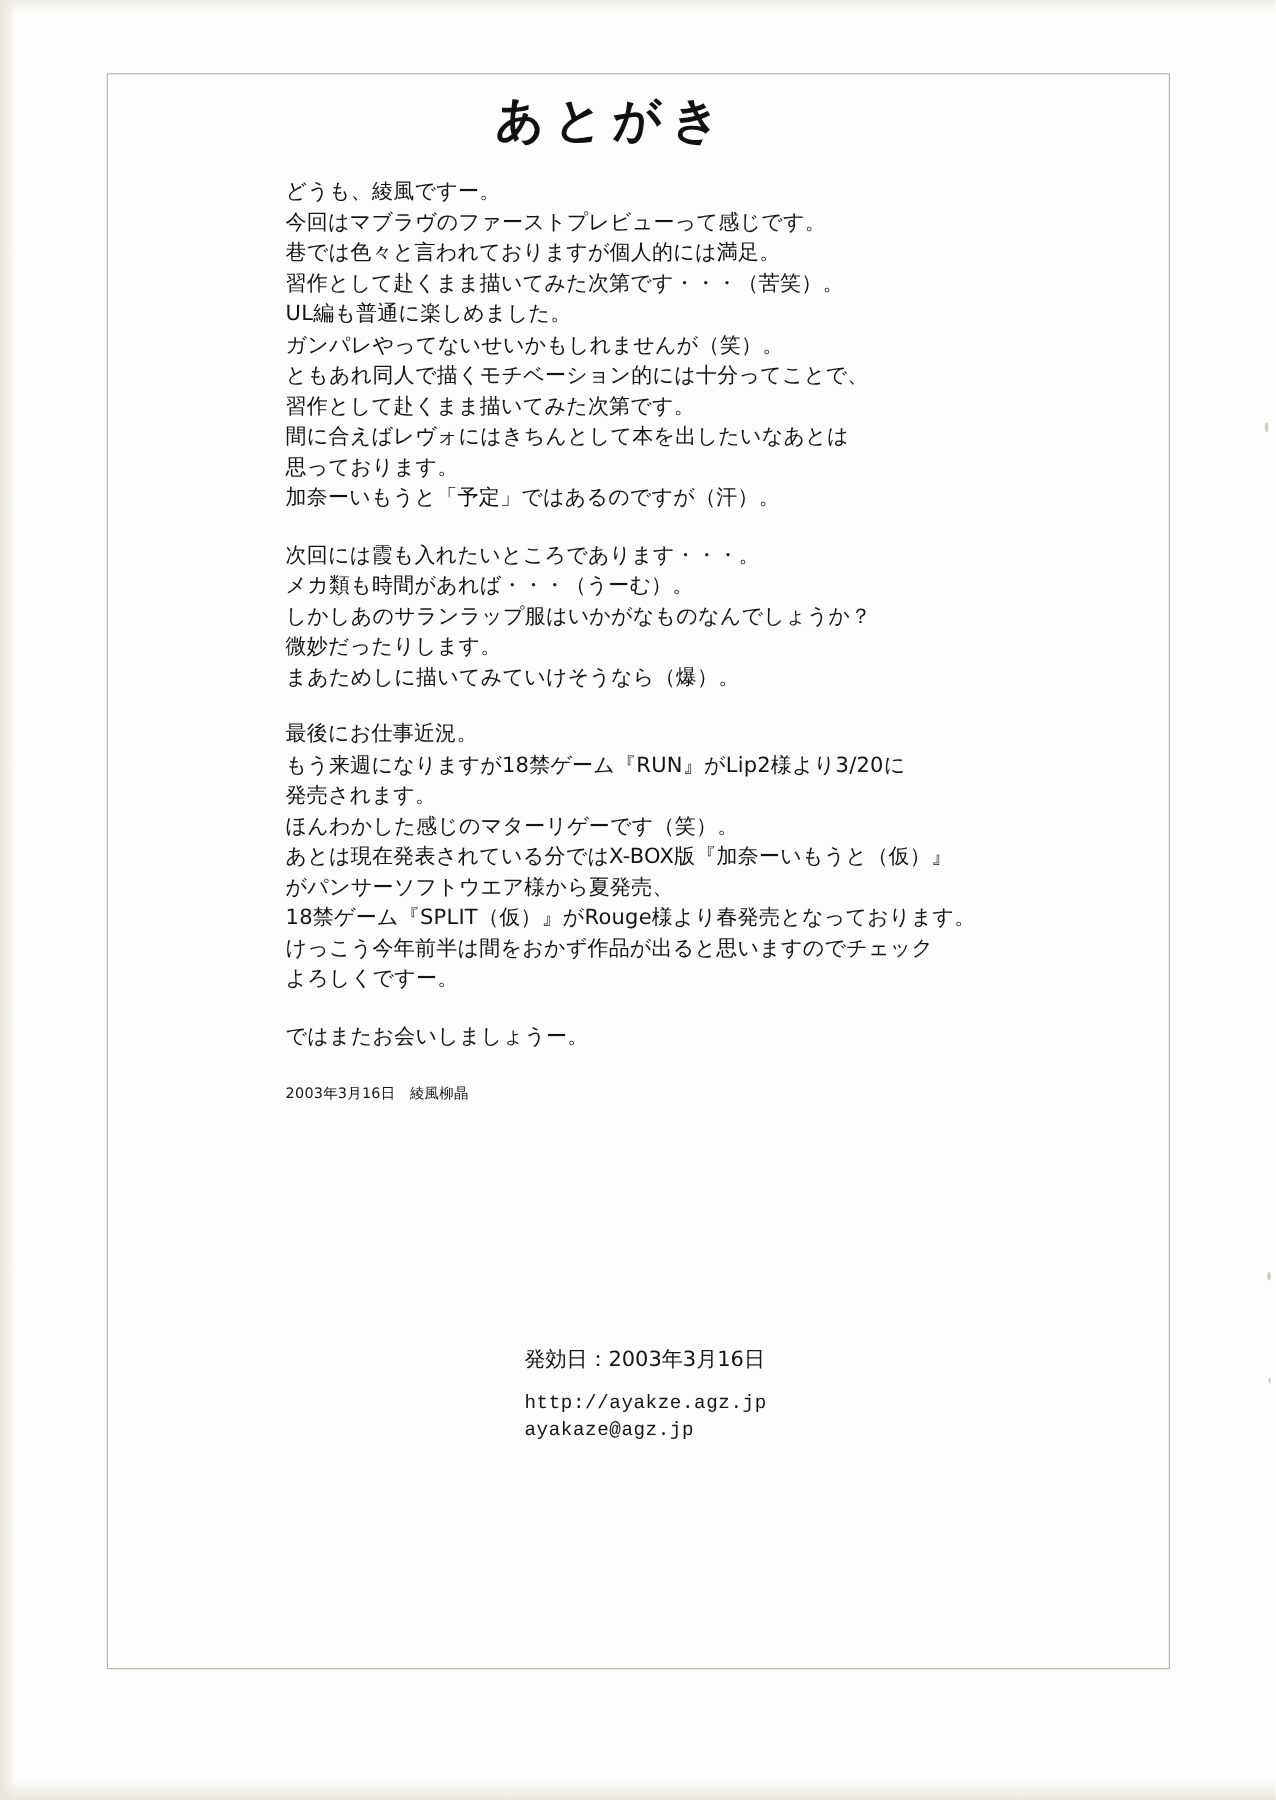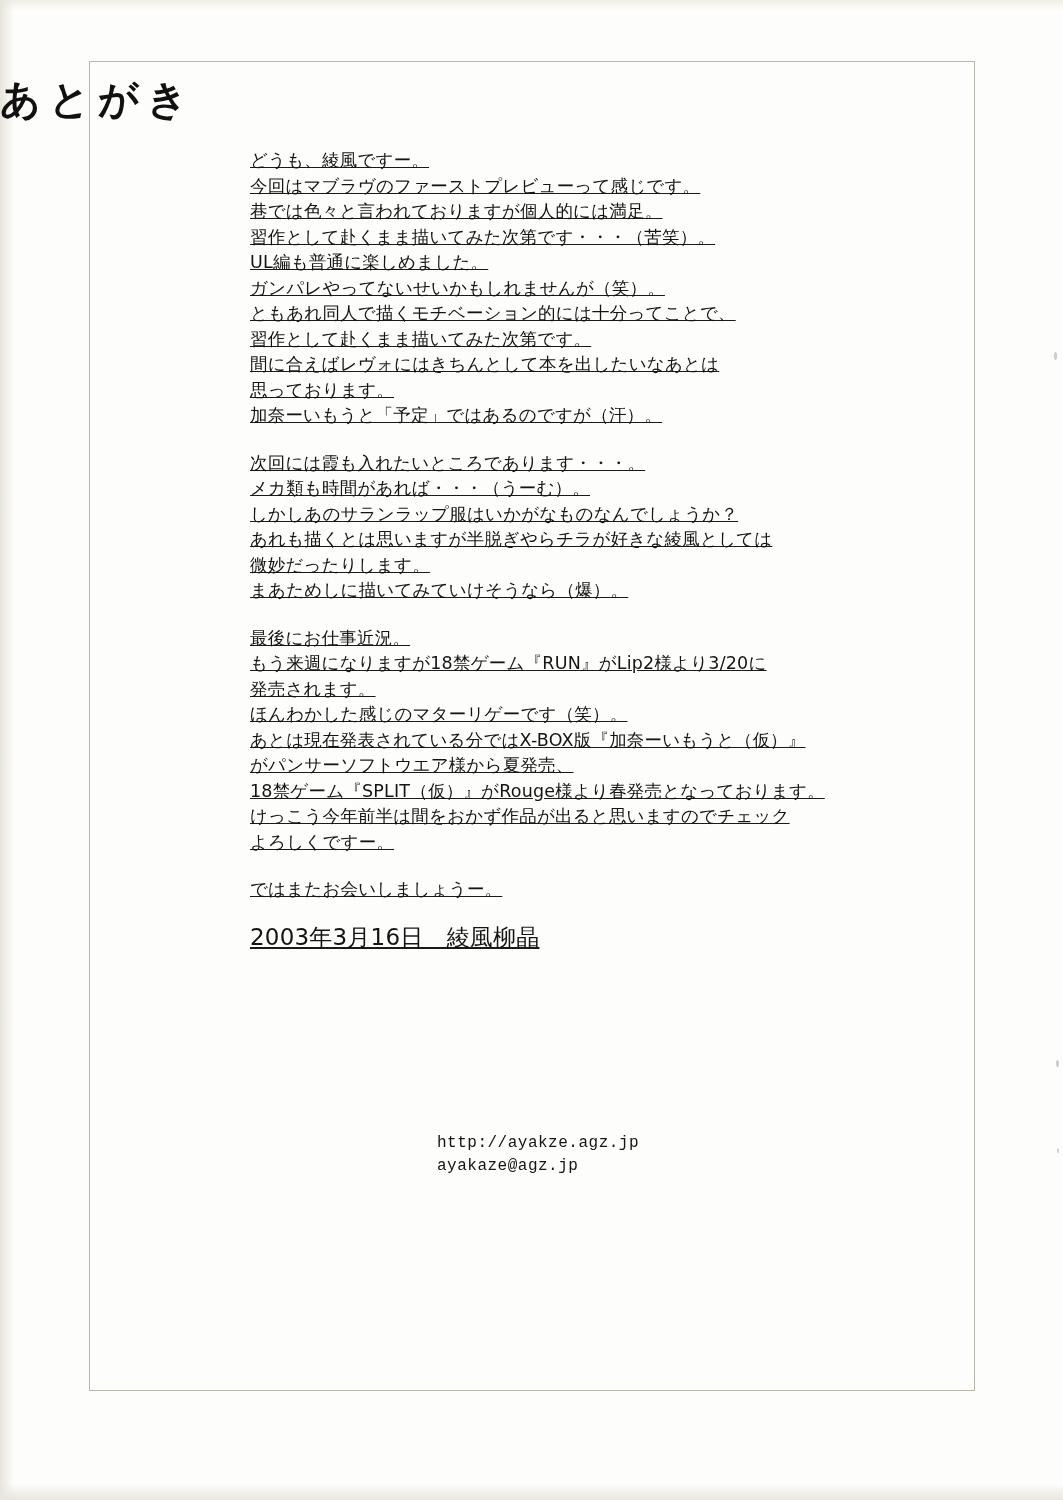--- a/index.html
+++ b/index.html
@@ -56,47 +56,47 @@
     position: absolute;
     background: #cfccc2;
     border-radius: 50%;
   }
 
   .title {
     position: absolute;
     left: 0;
     top: 72px;
     width: 1021px;
+    text-align: center;
     font-size: 40px;
     letter-spacing: 8px;
     font-weight: bold;
     color: #111;
     font-family: Liberation Serif, serif;
   }
 
   .body-block {
     position: absolute;
-    left: 250px;
+    left: 238px;
     top: 148px;
     width: 690px;
-    text-decoration: underline;
   }
   .para {
     margin: 0 0 22px 0;
   }
   .para:last-child { margin-bottom: 0; }
   .line {
     font-size: 17.5px;
     line-height: 25.5px;
     white-space: pre;
     color: #141414;
     letter-spacing: 0.2px;
   }
   .sig {
-    font-size: 23px;
+    font-size: 12px;
     line-height: 25.5px;
     white-space: pre;
     color: #141414;
     letter-spacing: 0.2px;
   }
 
   .colophon {
     position: absolute;
     left: 437px;
     top: 1120px;
@@ -148,21 +148,20 @@
       <div class="line">習作として赴くまま描いてみた次第です。</div>
       <div class="line">間に合えばレヴォにはきちんとして本を出したいなあとは</div>
       <div class="line">思っております。</div>
       <div class="line">加奈ーいもうと「予定」ではあるのですが（汗）。</div>
     </div>
 
     <div class="para">
       <div class="line">次回には霞も入れたいところであります・・・。</div>
       <div class="line">メカ類も時間があれば・・・（うーむ）。</div>
       <div class="line">しかしあのサランラップ服はいかがなものなんでしょうか？</div>
-      <div class="line">あれも描くとは思いますが半脱ぎやらチラが好きな綾風としては</div>
       <div class="line">微妙だったりします。</div>
       <div class="line">まあためしに描いてみていけそうなら（爆）。</div>
     </div>
 
     <div class="para">
       <div class="line">最後にお仕事近況。</div>
       <div class="line">もう来週になりますが18禁ゲーム『RUN』がLip2様より3/20に</div>
       <div class="line">発売されます。</div>
       <div class="line">ほんわかした感じのマターリゲーです（笑）。</div>
       <div class="line">あとは現在発表されている分ではX-BOX版『加奈ーいもうと（仮）』</div>
@@ -174,18 +173,19 @@
 
     <div class="para">
       <div class="line">ではまたお会いしましょうー。</div>
     </div>
 
     <div class="sig">2003年3月16日　綾風柳晶</div>
 
   </div>
 
   <div class="colophon">
+    <div class="c-line">発効日：2003年3月16日</div>
     <div class="gap"></div>
     <div class="mono">http://ayakze.agz.jp</div>
     <div class="mono">ayakaze@agz.jp</div>
   </div>
 
 </div>
 
 </body></html>

